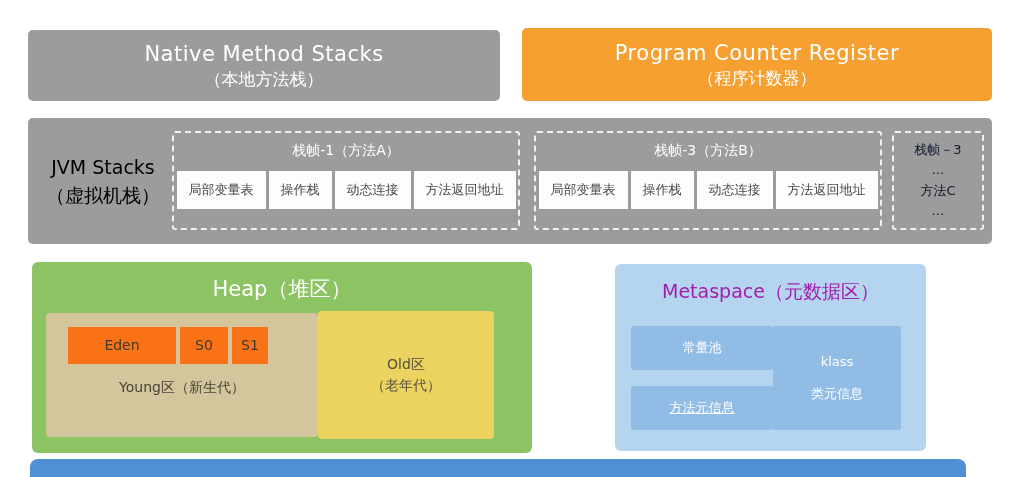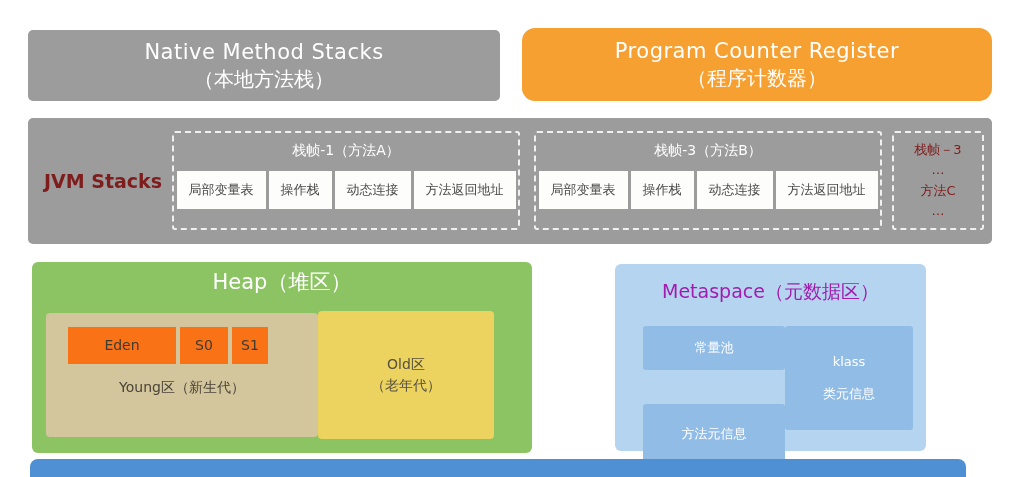--- a/index.html
+++ b/index.html
@@ -20,40 +20,39 @@
   .top-box {
     border-radius: 5px;
     color: #ffffff;
     text-align: center;
     display: flex;
     flex-direction: column;
     justify-content: center;
     line-height: 1.35;
   }
   .top-box .t1 { font-size: 21px; letter-spacing: 0.5px; text-align: center; }
-  .top-box .t2 { font-size: 20px; }
+  .top-box .t2 { font-size: 17px; }
   .gray-bg   { background: #9c9c9c; }
-  .orange-bg { background: #f6a031; border-radius: 13px; }
+  .orange-bg { background: #f6a031; }
 
   
   .jvm-band {
     background: #9c9c9c;
     border-radius: 5px;
     color: #ffffff;
   }
   .jvm-label {
     display: flex;
     flex-direction: column;
     justify-content: center;
     align-items: center;
     text-align: center;
     font-size: 19px;
     line-height: 1.5;
-    color: #7f1d1d;
-    font-weight: bold;
+    color: #000000;
   }
   .frame {
     border: 2px dashed rgba(255,255,255,0.85);
     border-radius: 3px;
     display: flex;
     flex-direction: column;
     align-items: center;
   }
   .frame-title {
     color: #ffffff;
@@ -75,35 +74,35 @@
     padding: 0 12px;
     white-space: nowrap;
   }
   .frame3 {
     border: 2px dashed rgba(255,255,255,0.85);
     border-radius: 3px;
     display: flex;
     flex-direction: column;
     justify-content: center;
     align-items: center;
-    color: #7f1d1d;
+    color: #0f172a;
     font-size: 13px;
     line-height: 1.55;
   }
 
   
   .heap-box {
     background: #8cc463;
     border-radius: 6px;
     color: #ffffff;
   }
   .heap-title {
     text-align: center;
     font-size: 21px;
-    padding-top: 6px;
+    padding-top: 13px;
     color: #ffffff;
   }
   .young-box {
     background: #d3c69c;
     border-radius: 4px;
   }
   .young-cells {
     display: flex;
     gap: 4px;
     margin: 14px 0 0 22px;
@@ -149,21 +148,20 @@
   .meta-inner {
     background: #90bce6;
     border-radius: 3px;
     color: #ffffff;
     font-size: 13px;
     display: flex;
     flex-direction: column;
     justify-content: center;
     align-items: center;
     text-align: center;
-    margin-left: 12px;
   }
   .klass-inner { gap: 16px; }
 
   
   .bottom-bar {
     background: #4f90d5;
     border-radius: 8px;
   }
 </style>
 </head>
@@ -176,20 +174,21 @@
 
 <div class="abs top-box orange-bg" style="left:522px; top:28px; width:470px; height:73px;">
   <div class="t1">Program Counter Register</div>
   <div class="t2">（程序计数器）</div>
 </div>
 
 <div class="abs jvm-band" style="left:28px; top:118px; width:964px; height:126px;">
 
   <div class="abs jvm-label" style="left:6px; top:0; width:138px; height:100%;">
     <div>JVM Stacks</div>
+    <div>（虚拟机栈）</div>
   </div>
 
   <div class="abs frame" style="left:144px; top:13px; width:348px; height:99px;">
     <div class="frame-title">栈帧-1（方法A）</div>
     <div class="cell-row">
       <div class="cell">局部变量表</div>
       <div class="cell">操作栈</div>
       <div class="cell">动态连接</div>
       <div class="cell">方法返回地址</div>
     </div>
@@ -231,21 +230,21 @@
   </div>
 </div>
 
 <div class="abs meta-box" style="left:615px; top:264px; width:311px; height:187px;">
   <div class="meta-title">Metaspace（元数据区）</div>
 
   <div class="abs meta-inner" style="left:16px; top:62px; width:142px; height:44px;">
     <div>常量池</div>
   </div>
 
-  <div class="abs meta-inner" style="left:16px; top:140px; width:142px; height:59px;">
+  <div class="abs meta-inner" style="left:16px; top:122px; width:142px; height:44px;text-decoration:underline;">
     <div>方法元信息</div>
   </div>
 
   <div class="abs meta-inner klass-inner" style="left:158px; top:62px; width:128px; height:104px;">
     <div>klass</div>
     <div>类元信息</div>
   </div>
 </div>
 
 <div class="abs bottom-bar" style="left:30px; top:459px; width:936px; height:30px;"></div>

